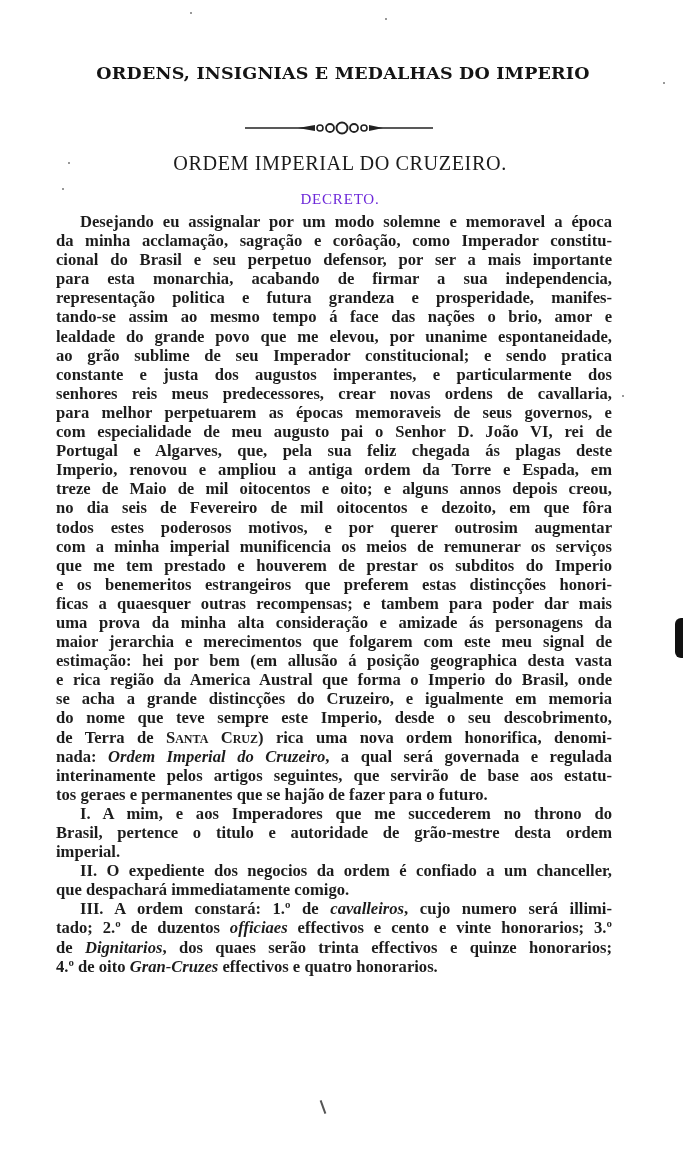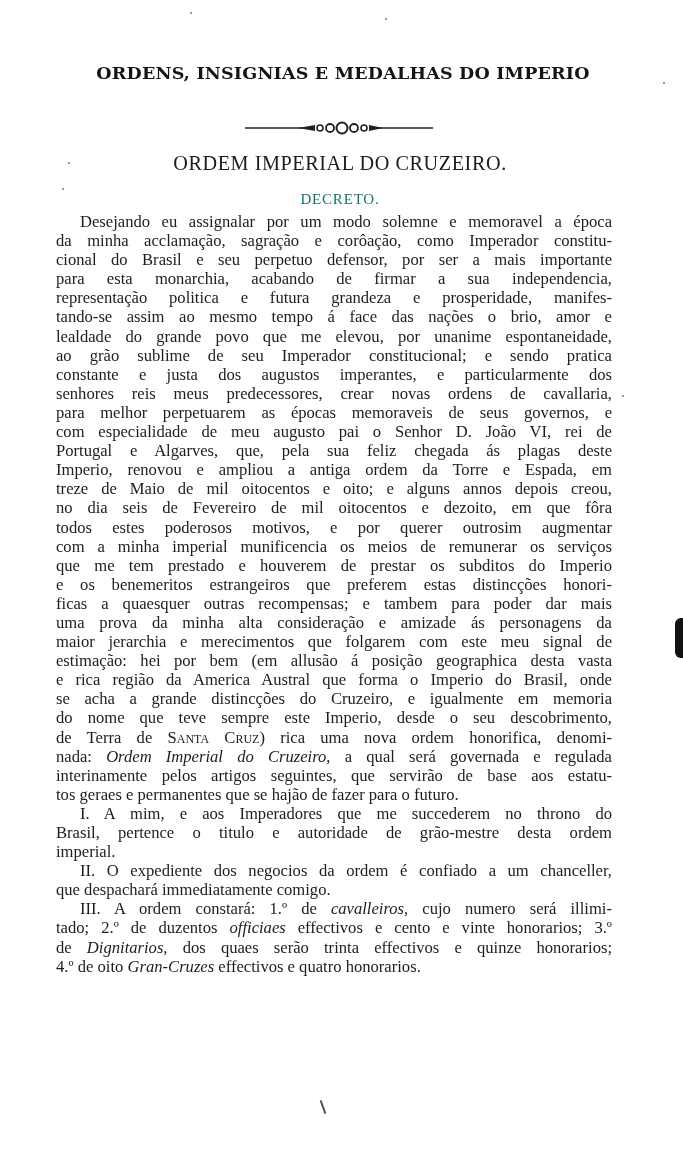--- a/index.html
+++ b/index.html
@@ -1,23 +1,23 @@
 <!DOCTYPE html>
 <html><head>
 <meta charset="utf-8">
 <style>
   html, body { margin: 0; padding: 0; background: #ffffff; }
   body { width: 683px; height: 1160px; position: relative; overflow: hidden; color: #1a1a1a; font-family: "Liberation Serif", "DejaVu Serif", serif; }
   .page { position: absolute; left: 0; top: 0; width: 683px; height: 1160px; }
   .running-title { position: absolute; left: 58px; top: 63px; width: 570px; text-align: center; font-family: "DejaVu Serif", serif; font-weight: bold; font-size: 17.5px; letter-spacing: 0.2px; color: #141414; white-space: nowrap; }
   .ornament { position: absolute; left: 243px; top: 120px; width: 192px; height: 16px; }
   .section-title { position: absolute; left: 60px; top: 150px; width: 560px; text-align: center; font-size: 22px; letter-spacing: 0.6px; color: #1c1c1c; transform: scaleX(0.92); transform-origin: center; white-space: nowrap; }
-  .subtitle { position: absolute; left: 60px; top: 191px; width: 560px; text-align: center; font-size: 15px; letter-spacing: 0.8px; color: #0f766e; }
+  .subtitle { position: absolute; left: 60px; top: 191px; width: 560px; text-align: center; font-size: 15px; letter-spacing: 0.8px; color: #6d28d9; }
   .body-text { position: absolute; left: 56px; top: 212px; width: 556px; font-size: 16.6px; line-height: 19.1px; color: #1d1d1d; }
-  .body-text p { margin: 0; text-align: justify; text-align-last: justify; white-space: nowrap; }
+  .body-text p { margin: 0; text-align: justify; text-align-last: justify; white-space: nowrap; font-weight: bold; }
   .body-text p.line { display: block; }
   .body-text p.last { text-align-last: left; }
   .body-text .indent { padding-left: 24px; }
   .sc { font-variant: small-caps; }
   .it { font-style: italic; }
   .bleed-mark { position: absolute; left: 675px; top: 618px; width: 10px; height: 40px; background: #111; border-radius: 6px 0 0 6px; }
   .speck { position: absolute; background: #777; width: 2px; height: 2px; border-radius: 1px; }
   .tick { position: absolute; left: 322px; top: 1100px; width: 2px; height: 14px; background: #555; transform: rotate(-20deg); }
 </style>
 </head>

